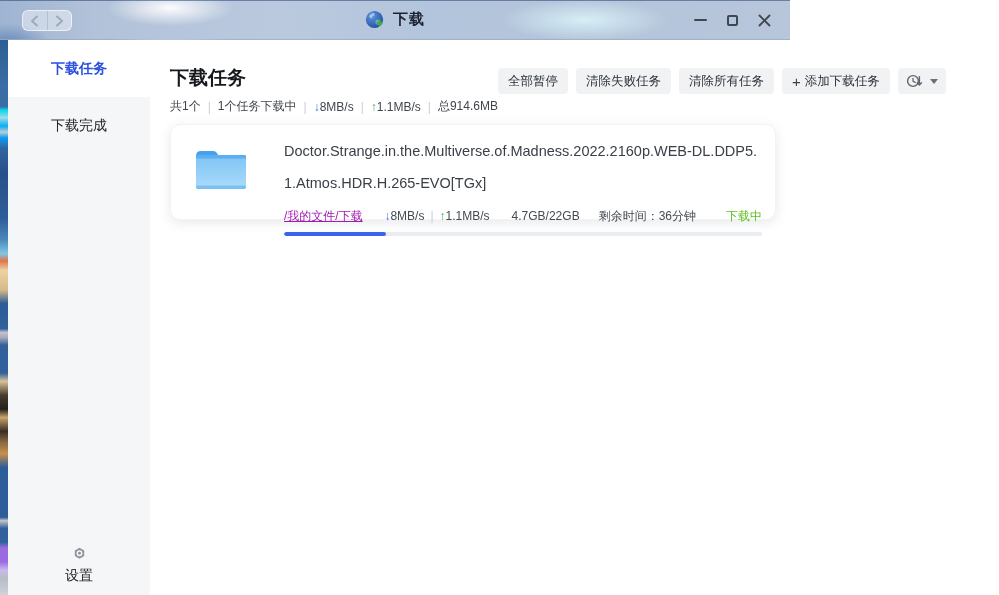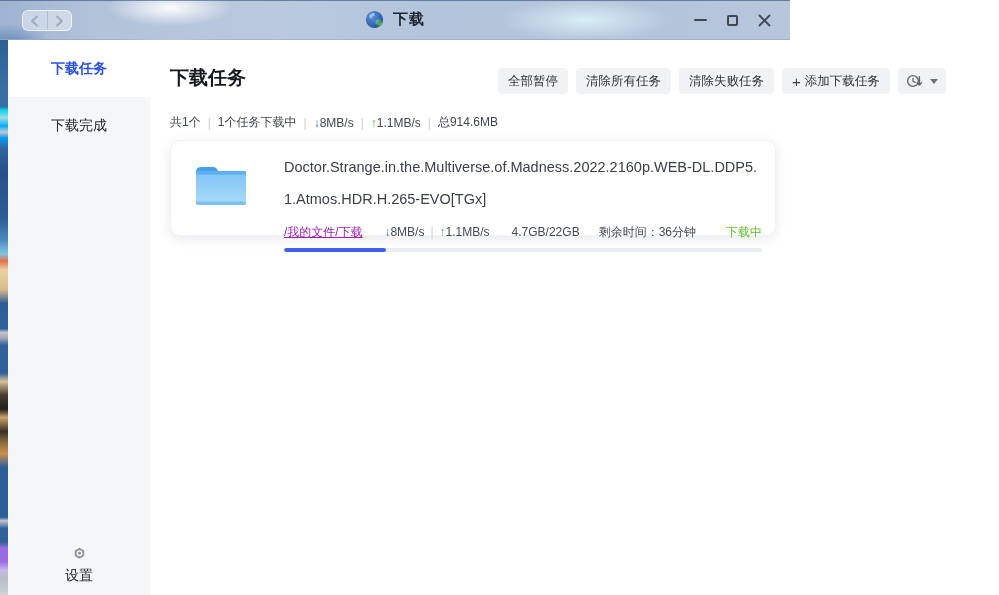--- a/index.html
+++ b/index.html
@@ -73,21 +73,21 @@
   .main { flex:1; background:#fff; display:flex; flex-direction:column; min-width:0; }
 
   
   .main-header {
     display:flex; align-items:flex-start;
     padding:26px 22px 0 20px;
   }
   .head-left { display:flex; flex-direction:column; }
   .page-title { font-size:19px; font-weight:700; color:#16191d; line-height:24px; }
   .summary {
-    margin-top:24px; font-size:12px; color:#40454c;
+    margin-top:8px; font-size:12px; color:#40454c;
     display:flex; align-items:center; gap:7px; white-space:nowrap;
   }
   .summary .sep { color:#c9ced6; }
   .arrow-down { color:#3e73f0; font-weight:600; }
   .arrow-up { color:#3cb44e; font-weight:600; }
 
   .toolbar { margin-left:auto; display:flex; align-items:center; gap:8px; margin-top:2px; }
   .tb-btn {
     height:26px; padding:0 10px; border:none; border-radius:4px;
     background:#f0f2f4; font-size:12.5px; color:#2d3238; cursor:pointer;
@@ -217,24 +217,24 @@
             <span class="sep">|</span>
             <span>总914.6MB</span>
           </div>
         </div>
 
         <div class="toolbar">
           <button class="tb-btn">
             <span>全部暂停</span>
           </button>
           <button class="tb-btn">
+            <span>清除失败任务</span>
+          </button>
+          <button class="tb-btn">
             <span>清除所有任务</span>
-          </button>
-          <button class="tb-btn">
-            <span>清除失败任务</span>
           </button>
           <button class="tb-btn">
             <span class="plus">+</span>
             <span>添加下载任务</span>
           </button>
           <button class="tb-btn sort-btn">
             <svg width="17" height="16" viewBox="0 0 17 16">
               <circle cx="7" cy="8" r="5.4" fill="none" stroke="#61656d" stroke-width="1.4"></circle>
               <path d="M7 5.3 V8.2 L9.2 9.4" fill="none" stroke="#61656d" stroke-width="1.3" stroke-linecap="round" stroke-linejoin="round"></path>
               <path d="M13.4 3.8 V12 M13.4 12 l-2.1-2.3 M13.4 12 l2.1-2.3" fill="none" stroke="#61656d" stroke-width="1.4" stroke-linecap="round" stroke-linejoin="round"></path>

